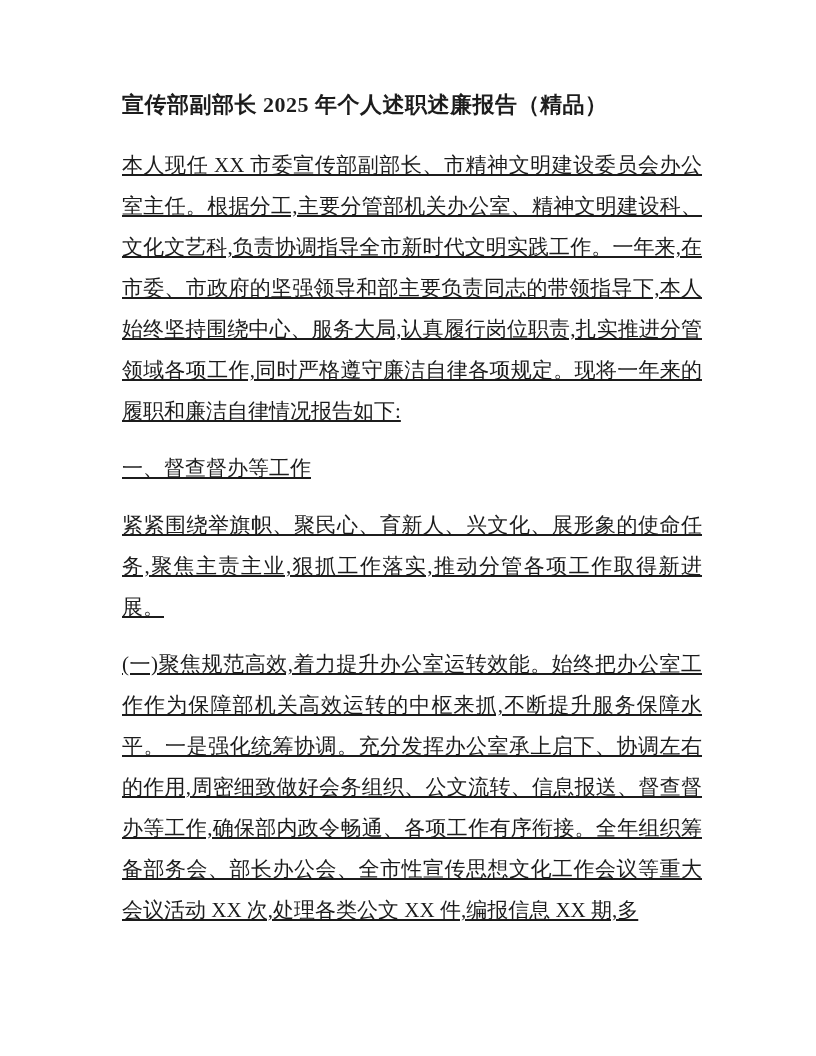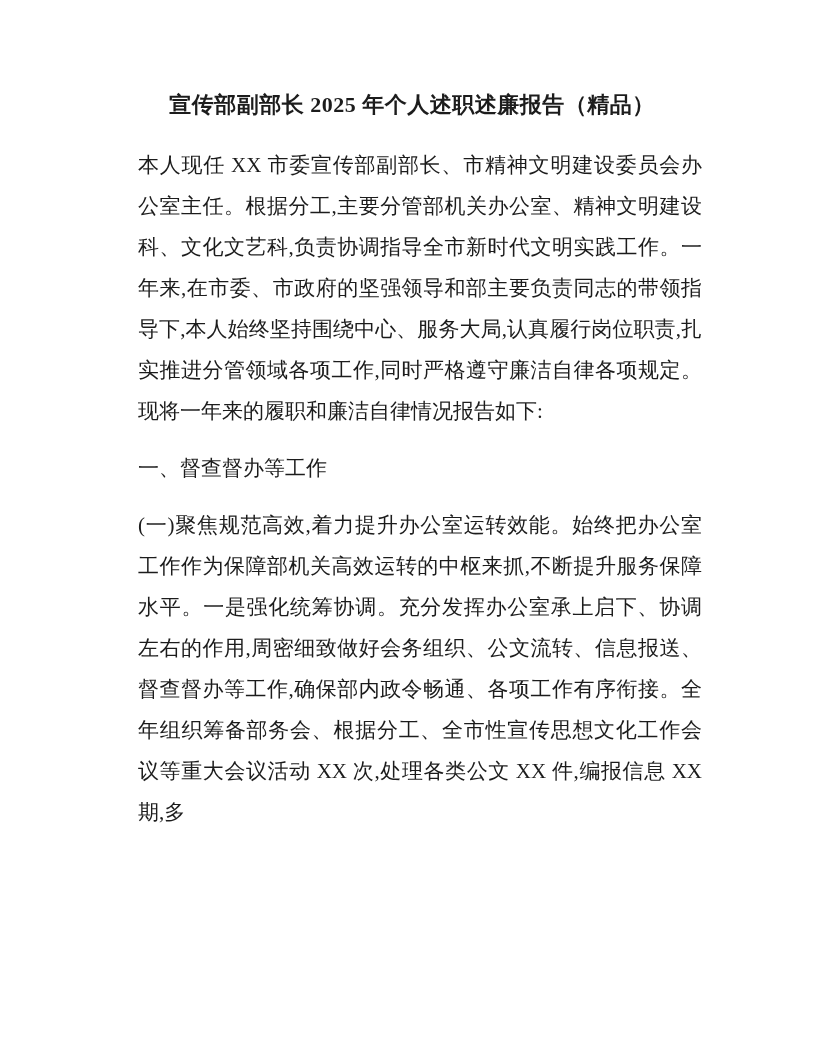--- a/index.html
+++ b/index.html
@@ -16,37 +16,38 @@
     box-sizing: border-box;
     padding: 90px 114px 0 122px;
     font-family: "Liberation Serif", "DejaVu Serif", serif;
     color: #1c1c1c;
     overflow: hidden;
   }
   .doc-title {
     font-size: 22px;
     line-height: 30px;
     font-weight: 700;
-    text-align: center;
     margin: 0 0 25px 0;
     letter-spacing: 0.5px;
   }
   .para {
     font-size: 21px;
     line-height: 41px;
-    margin: 0 0 16px 16px;
+    margin: 0 0 16px 0;
     text-align: justify;
     text-justify: inter-character;
     word-break: break-all;
+    text-decoration: underline;
   }
   .para:last-child {
     margin-bottom: 0;
   }
 </style>
 </head>
 <body>
 
 <div class="page">
   <h1 class="doc-title">宣传部副部长 2025 年个人述职述廉报告（精品）</h1>
   <p class="para">本人现任 XX 市委宣传部副部长、市精神文明建设委员会办公室主任。根据分工,主要分管部机关办公室、精神文明建设科、文化文艺科,负责协调指导全市新时代文明实践工作。一年来,在市委、市政府的坚强领导和部主要负责同志的带领指导下,本人始终坚持围绕中心、服务大局,认真履行岗位职责,扎实推进分管领域各项工作,同时严格遵守廉洁自律各项规定。现将一年来的履职和廉洁自律情况报告如下:</p>
   <p class="para">一、督查督办等工作</p>
-  <p class="para">(一)聚焦规范高效,着力提升办公室运转效能。始终把办公室工作作为保障部机关高效运转的中枢来抓,不断提升服务保障水平。一是强化统筹协调。充分发挥办公室承上启下、协调左右的作用,周密细致做好会务组织、公文流转、信息报送、督查督办等工作,确保部内政令畅通、各项工作有序衔接。全年组织筹备部务会、根据分工、全市性宣传思想文化工作会议等重大会议活动 XX 次,处理各类公文 XX 件,编报信息 XX 期,多</p>
+  <p class="para">紧紧围绕举旗帜、聚民心、育新人、兴文化、展形象的使命任务,聚焦主责主业,狠抓工作落实,推动分管各项工作取得新进展。</p>
+  <p class="para">(一)聚焦规范高效,着力提升办公室运转效能。始终把办公室工作作为保障部机关高效运转的中枢来抓,不断提升服务保障水平。一是强化统筹协调。充分发挥办公室承上启下、协调左右的作用,周密细致做好会务组织、公文流转、信息报送、督查督办等工作,确保部内政令畅通、各项工作有序衔接。全年组织筹备部务会、部长办公会、全市性宣传思想文化工作会议等重大会议活动 XX 次,处理各类公文 XX 件,编报信息 XX 期,多</p>
 </div>
 
 </body></html>

